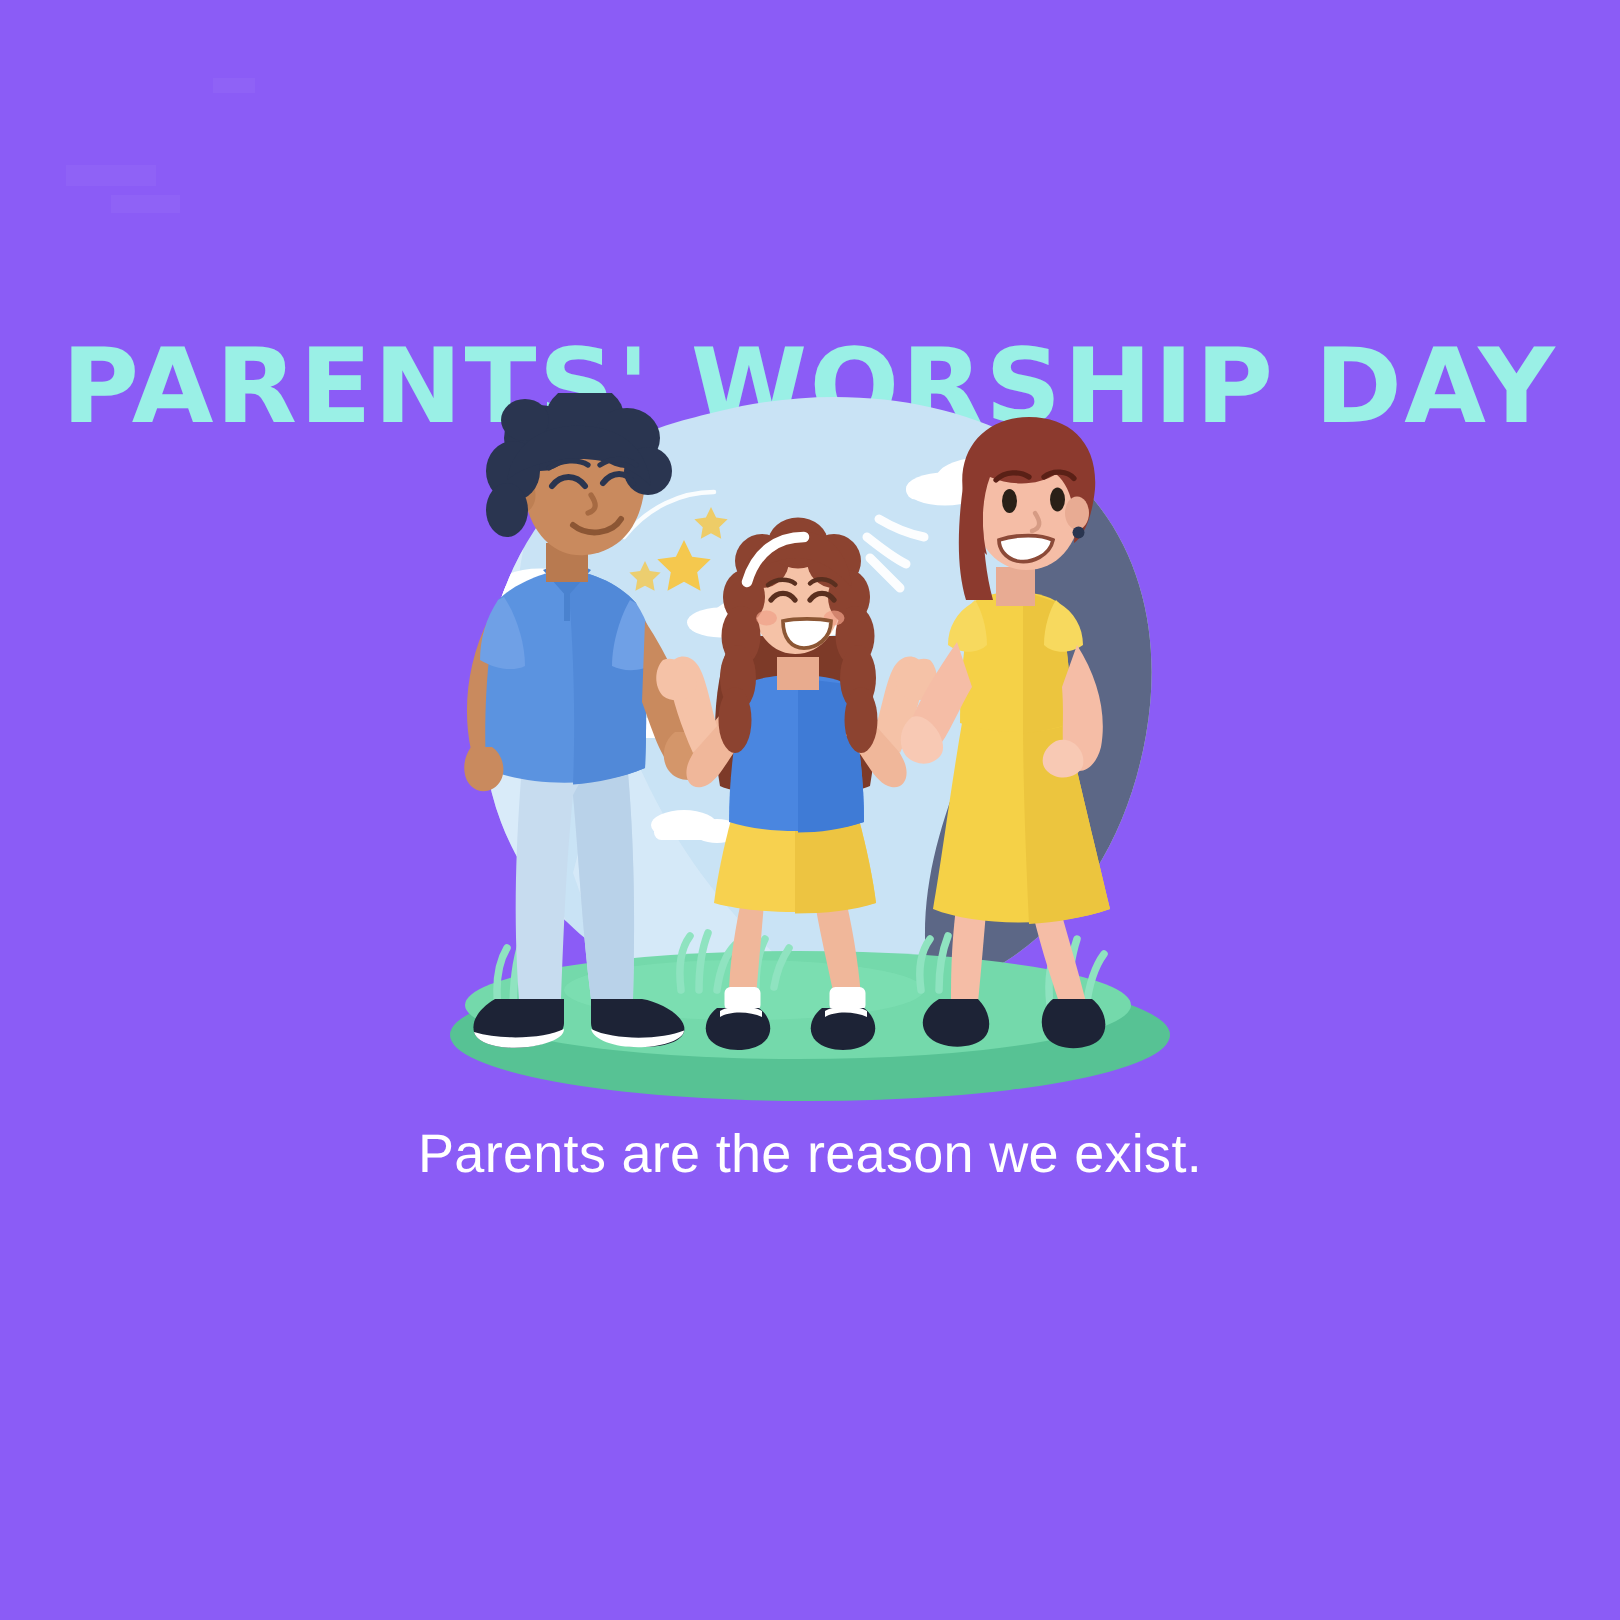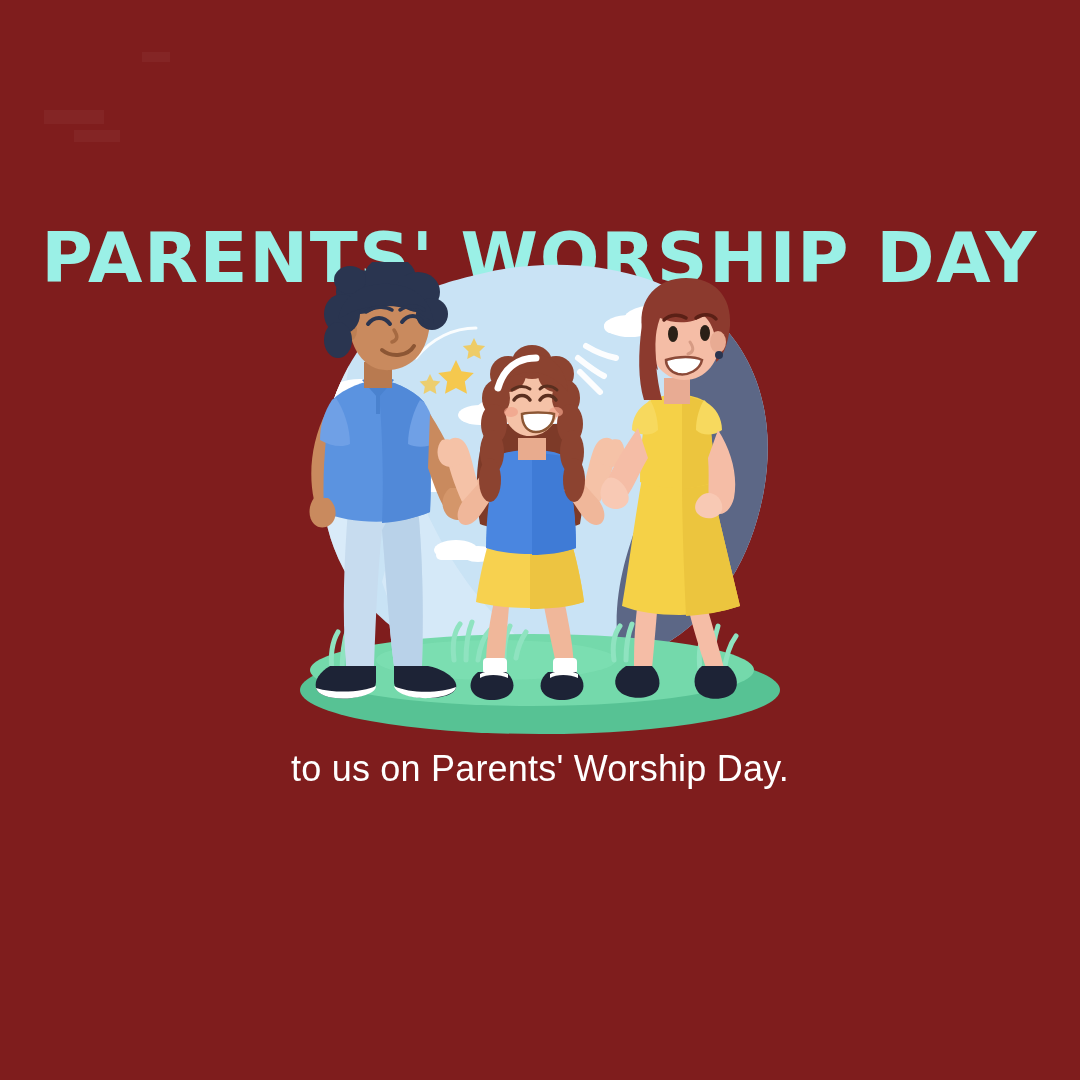--- a/index.html
+++ b/index.html
@@ -8,21 +8,21 @@
     padding: 0;
     background: #656d8a;
   }
   body {
     font-family: "Liberation Sans", sans-serif;
   }
   #poster {
     position: relative;
     width: 1080px;
     height: 1080px;
-    background: #7f1d1d;
+    background: #8b5cf6;
     overflow: hidden;
   }
 
   
   #title-block {
     position: absolute;
     top: 176px;
     left: 0;
     width: 1080px;
     text-align: center;
@@ -414,16 +414,16 @@
 
         <path fill="none" stroke="#d69b84" stroke-width="3" stroke-linecap="round" d="M400,80 C404,86 404,90 398,92"></path>
 
         <path d="M376,98 C388,94 404,94 412,98 C410,108 398,114 388,112
                  C380,110 376,104 376,98 Z" fill="#ffffff" stroke="#8c4a38" stroke-width="2.5"></path>
       </g>
     </svg>
   </div>
 
   <div id="caption-block">
-    <div class="caption-line">to us on Parents' Worship Day.</div>
+    <div class="caption-line">Parents are the reason we exist.</div>
   </div>
 
 </div>
 
 </body></html>

